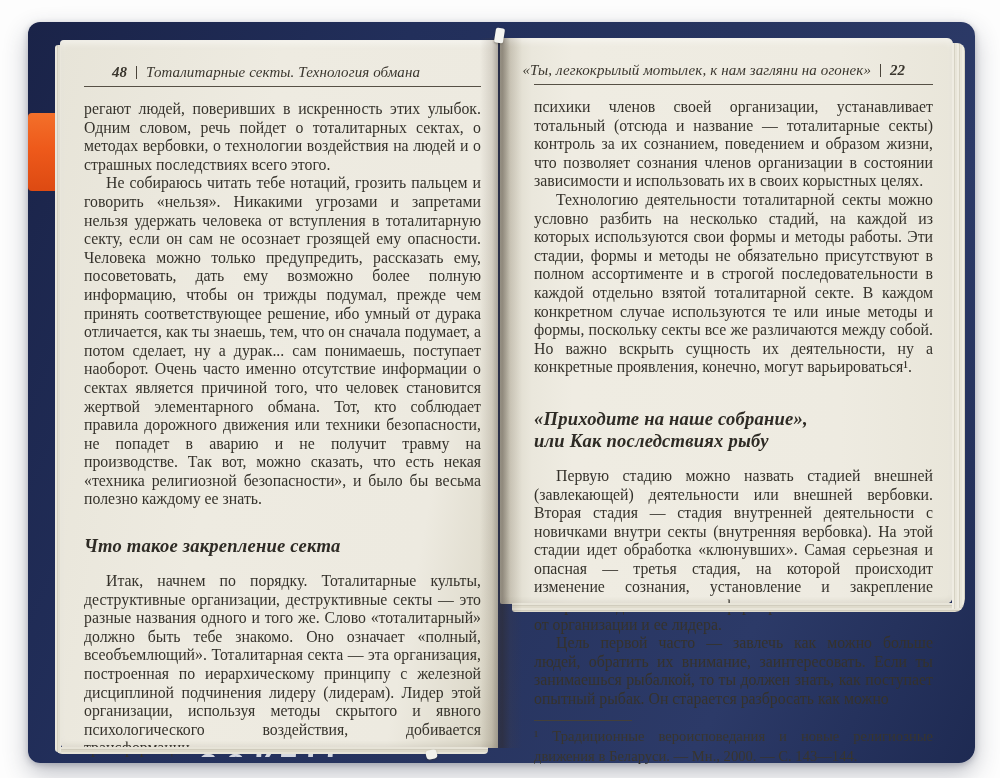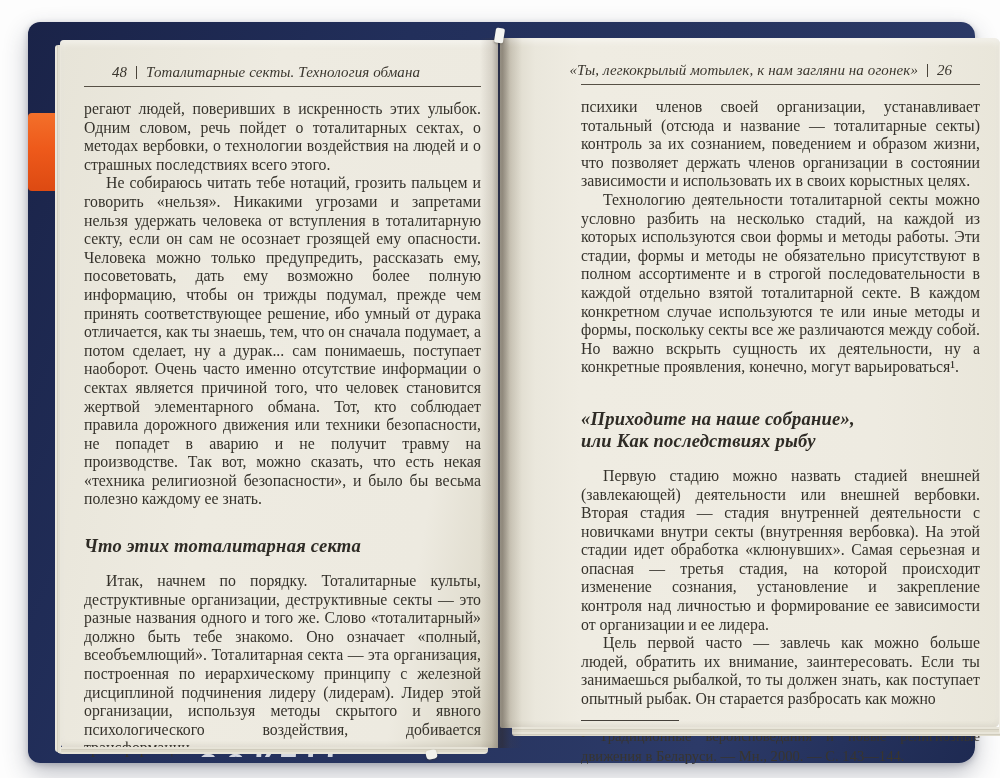--- a/index.html
+++ b/index.html
@@ -34,25 +34,24 @@
   .page{
     position:absolute;color:#35322b;
   }
   .page-left{
     left:32px;top:18px;width:438px;height:708px;
     background:linear-gradient(100deg,#e7e4d8 0%,#eeebe1 40%,#edeae0 80%,#ddd9ca 95%,#ccc7b6 100%);
     border-radius:4px 0 0 6px;
     box-shadow:inset 0 4px 6px rgba(255,255,255,0.45), inset 0 -3px 5px rgba(90,80,60,0.10);
   }
   .page-right{
-    left:472px;top:16px;width:453px;height:690px;
+    left:472px;top:16px;width:453px;height:566px;
     background:linear-gradient(to right,#cdc8b8 0%,#ddd9cb 2.5%,#eae7dc 7%,#efece2 16%,#eeebe1 75%,#e9e6da 100%);
     border-radius:0 6px 8px 2px;
     box-shadow:inset 0 4px 6px rgba(255,255,255,0.45), inset 0 -3px 5px rgba(90,80,60,0.10);
-    padding-left:47px;
   }
   
   .page-left::after{
     content:'';position:absolute;left:-5px;top:5px;bottom:-4px;width:6px;
     background:repeating-linear-gradient(to right,#e9e6db 0 2px,#d3cfc0 2px 3px,#e2dfd2 3px 5px);
     border-radius:3px 0 0 3px;
   }
   .page-left::before{
     content:'';position:absolute;left:-4px;right:10px;bottom:-6px;height:7px;
     background:repeating-linear-gradient(to bottom,#e6e3d7 0 2px,#cfcbbc 2px 3px,#dcd8c9 3px 5px);
@@ -86,21 +85,21 @@
     background:#f1f1ec;border-radius:3px;transform:rotate(-12deg);
     box-shadow:0 1px 2px rgba(60,55,40,0.35);
   }
   
   .running-head{
     display:flex;align-items:baseline;font-style:italic;font-size:15px;
     color:#3a362e;padding-top:24px;white-space:nowrap;
   }
   .rh-left{padding-left:52px;}
   .rh-right{justify-content:flex-end;padding-right:48px;}
-  .pagenum{font-weight:normal;font-style:italic;}
+  .pagenum{font-weight:bold;font-style:italic;}
   .head-div{
     display:inline-block;width:1px;height:13px;background:#4a443a;
     margin:0 9px;align-self:center;
   }
   .head-title{letter-spacing:0.1px;}
   .head-rule{border-bottom:1.3px solid #565045;margin-top:5px;}
   .hr-left{margin-left:24px;margin-right:17px;}
   .hr-right{margin-left:34px;margin-right:20px;}
   
   .body-col{padding:13px 17px 0 24px;}
@@ -138,34 +137,34 @@
     <div class="page page-left">
       <div class="running-head rh-left">
         <span class="pagenum">48</span>
         <span class="head-div"></span>
         <span class="head-title">Тоталитарные секты. Технология обмана</span>
       </div>
       <div class="head-rule hr-left"></div>
       <div class="body-col">
         <p class="para noindent">регают людей, поверивших в искренность этих улыбок. Одним словом, речь пойдет о тоталитарных сектах, о методах вербовки, о технологии воздействия на людей и о страшных последствиях всего этого.</p>
         <p class="para">Не собираюсь читать тебе нотаций, грозить пальцем и говорить «нельзя». Никакими угрозами и запретами нельзя удержать человека от вступления в тоталитарную секту, если он сам не осознает грозящей ему опасности. Человека можно только предупредить, рассказать ему, посоветовать, дать ему возможно более полную информацию, чтобы он трижды подумал, прежде чем принять соответствующее решение, ибо умный от дурака отличается, как ты знаешь, тем, что он сначала подумает, а потом сделает, ну а дурак... сам понимаешь, поступает наоборот. Очень часто именно отсутствие информации о сектах является причиной того, что человек становится жертвой элементарного обмана. Тот, кто соблюдает правила дорожного движения или техники безопасности, не попадет в аварию и не получит травму на производстве. Так вот, можно сказать, что есть некая «техника религиозной безопасности», и было бы весьма полезно каждому ее знать.</p>
-        <h2 class="section-heading">Что этих тоталитарная секта</h2>
+        <h2 class="section-heading">Что такое закрепление секта</h2>
         <p class="para">Итак, начнем по порядку. Тоталитарные культы, деструктивные организации, деструктивные секты — это разные названия одного и того же. Слово «тоталитарный» должно быть тебе знакомо. Оно означает «полный, всеобъемлющий». Тоталитарная секта — эта организация, построенная по иерархическому принципу с железной дисциплиной подчинения лидеру (лидерам). Лидер этой организации, используя методы скрытого и явного психологического воздействия, добивается трансформации</p>
       </div>
     </div>
 
     <div class="page page-right">
       <div class="running-head rh-right">
         <span class="head-title">«Ты, легкокрылый мотылек, к нам загляни на огонек»</span>
         <span class="head-div"></span>
-        <span class="pagenum">26</span>
+        <span class="pagenum">22</span>
       </div>
       <div class="head-rule hr-right"></div>
       <div class="body-col body-col-right">
-        <p class="para noindent">психики членов своей организации, устанавливает тотальный (отсюда и название — тоталитарные секты) контроль за их сознанием, поведением и образом жизни, что позволяет держать членов организации в состоянии зависимости и использовать их в своих корыстных целях.</p>
+        <p class="para noindent">психики членов своей организации, устанавливает тотальный (отсюда и название — тоталитарные секты) контроль за их сознанием, поведением и образом жизни, что позволяет сознания членов организации в состоянии зависимости и использовать их в своих корыстных целях.</p>
         <p class="para">Технологию деятельности тоталитарной секты можно условно разбить на несколько стадий, на каждой из которых используются свои формы и методы работы. Эти стадии, формы и методы не обязательно присутствуют в полном ассортименте и в строгой последовательности в каждой отдельно взятой тоталитарной секте. В каждом конкретном случае используются те или иные методы и формы, поскольку секты все же различаются между собой. Но важно вскрыть сущность их деятельности, ну а конкретные проявления, конечно, могут варьироваться¹.</p>
         <h2 class="section-heading sh-right">
           <span class="sh-line">«Приходите на наше собрание»,</span>
           <span class="sh-line">или Как последствиях рыбу</span>
         </h2>
         <p class="para">Первую стадию можно назвать стадией внешней (завлекающей) деятельности или внешней вербовки. Вторая стадия — стадия внутренней деятельности с новичками внутри секты (внутренняя вербовка). На этой стадии идет обработка «клюнувших». Самая серьезная и опасная — третья стадия, на которой происходит изменение сознания, установление и закрепление контроля над личностью и формирование ее зависимости от организации и ее лидера.</p>
         <p class="para">Цель первой часто — завлечь как можно больше людей, обратить их внимание, заинтересовать. Если ты занимаешься рыбалкой, то ты должен знать, как поступает опытный рыбак. Он старается разбросать как можно</p>
         <div class="footnote-rule"></div>
         <p class="footnote">¹ Традиционные вероисповедания и новые религиозные движения в Беларуси. — Мн., 2000. — С. 143—144.</p>
       </div>

